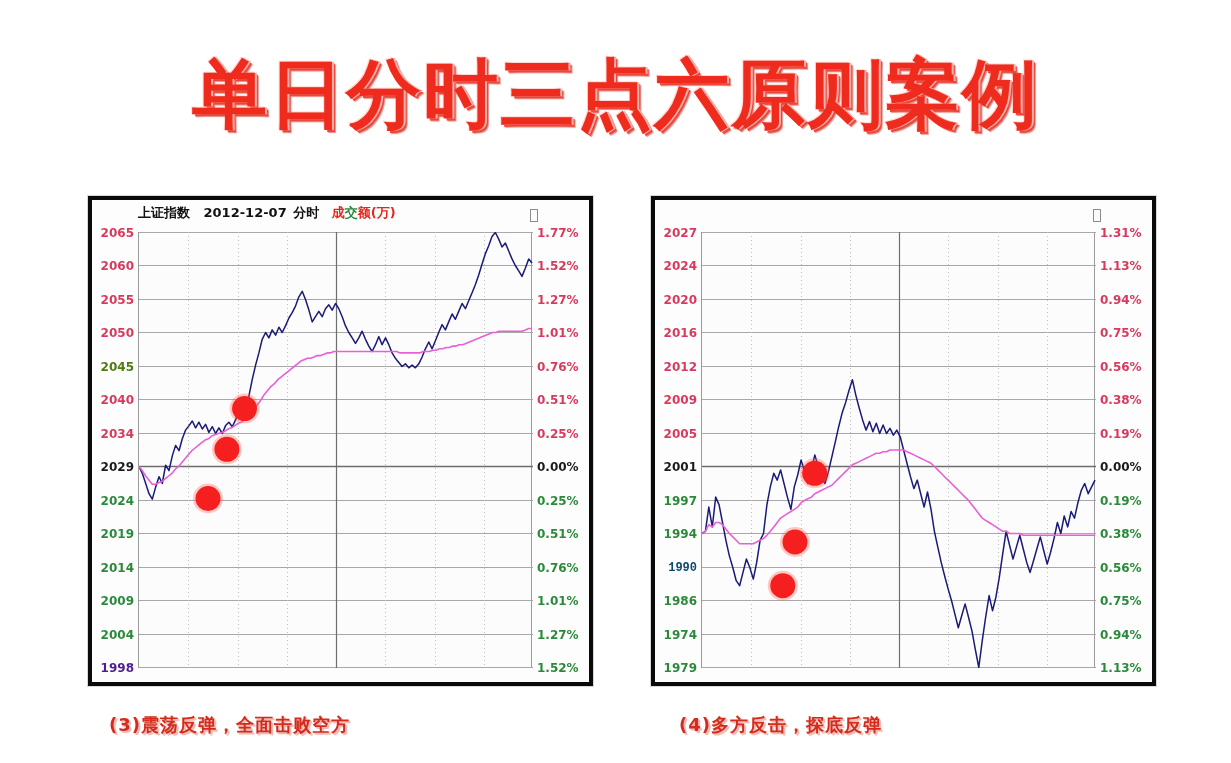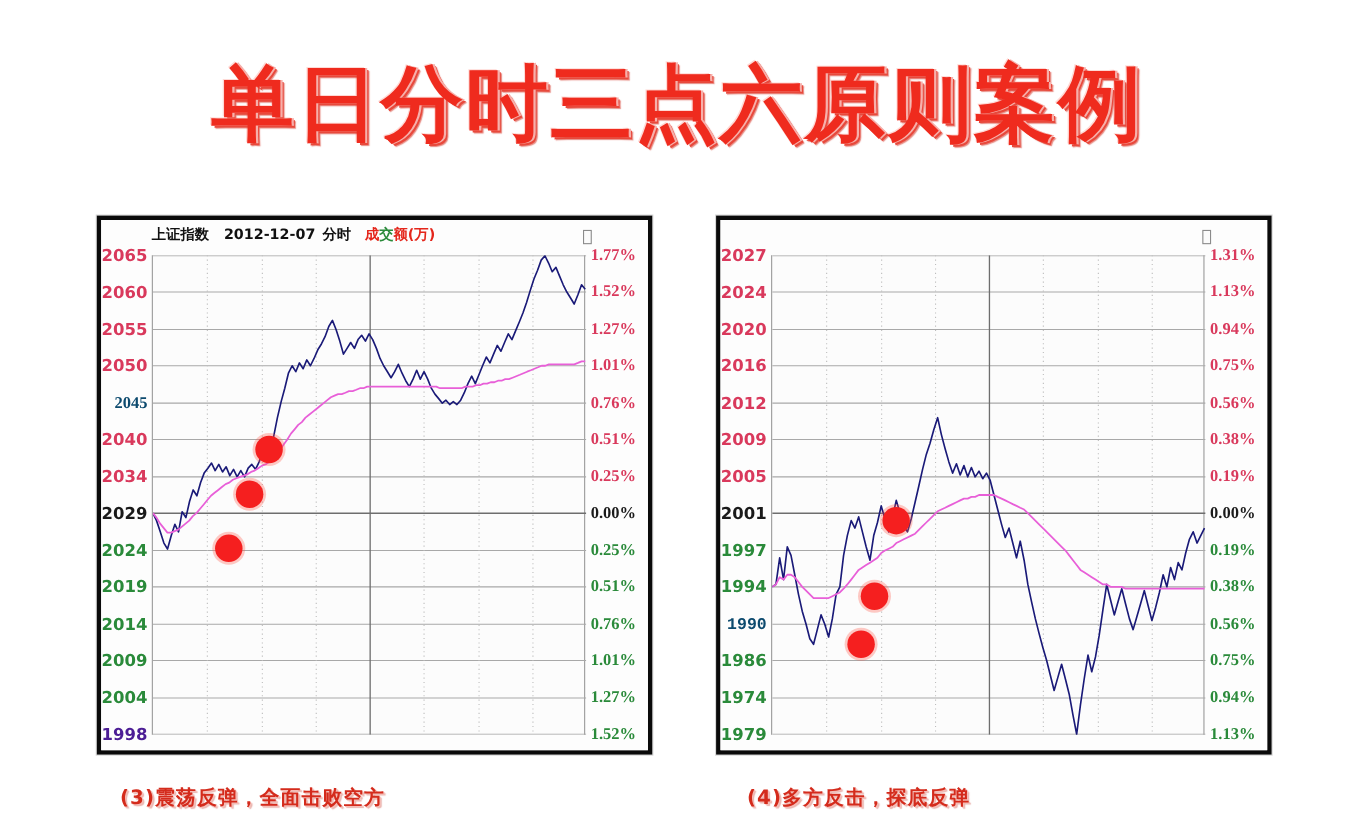--- a/index.html
+++ b/index.html
@@ -74,31 +74,31 @@
     background:#fcfcfc;
     border-left:1px solid #9a9a9a;
     border-right:1px solid #9a9a9a;
   }
   .plot-svg { position:absolute; left:0; top:0; }
 
   
   .axis {
     position:absolute;
     font-family:"DejaVu Sans", sans-serif;
-    font-size:15px;
+    font-size:12px;
     font-weight:bold;
     line-height:1;
     white-space:nowrap;
   }
   .axis span {
     position:absolute;
     transform:translateY(-50%);
   }
   .axis-left span  { right:0; text-align:right; }
-  .axis-right span { left:0;  text-align:left;font-family:Liberation Serif, serif; }
+  .axis-right span { left:0;  text-align:left; }
 
   
   .caption {
     position:absolute;
     font-family:"DejaVu Sans", sans-serif;
     font-size:18px;
     font-weight:bold;
     color:#d42b1c;
     white-space:nowrap;
     text-shadow:1px 1px 0 #f6bdb7, 2px 2px 1px rgba(190,40,25,.35);
@@ -122,21 +122,21 @@
       <span class="h-vol"><span>成</span><span class="g">交</span><span>额(万)</span></span>
     </div>
 
     <div class="win-icon" id="win-icon-1"></div>
 
     <div class="axis axis-left" id="axis-left-1" style="left: 0px; top: 32px; width: 42px; height: 436px;">
         <span style="top: 0.5px; color: rgb(217, 57, 92);">2065</span>
         <span style="top: 33.5px; color: rgb(217, 57, 92);">2060</span>
         <span style="top: 67.5px; color: rgb(217, 57, 92);">2055</span>
         <span style="top: 100.5px; color: rgb(217, 57, 92);">2050</span>
-        <span style="top: 134.5px; color: #0c4a6e; font-family: Liberation Serif, serif;">2045</span>
+        <span style="top: 134.5px; color: #4d7c0f;">2045</span>
         <span style="top: 167.5px; color: rgb(217, 57, 92);">2040</span>
         <span style="top: 201.5px; color: rgb(217, 57, 92);">2034</span>
         <span style="top: 234.5px; color: rgb(26, 26, 26); font-weight: bold;">2029</span>
         <span style="top: 268.5px; color: rgb(42, 138, 58);">2024</span>
         <span style="top: 301.5px; color: rgb(42, 138, 58);">2019</span>
         <span style="top: 335.5px; color: rgb(42, 138, 58);">2014</span>
         <span style="top: 368.5px; color: rgb(42, 138, 58);">2009</span>
         <span style="top: 402.5px; color: rgb(42, 138, 58);">2004</span>
         <span style="top: 435.5px; color: #4c1d95;">1998</span>
       </div>

